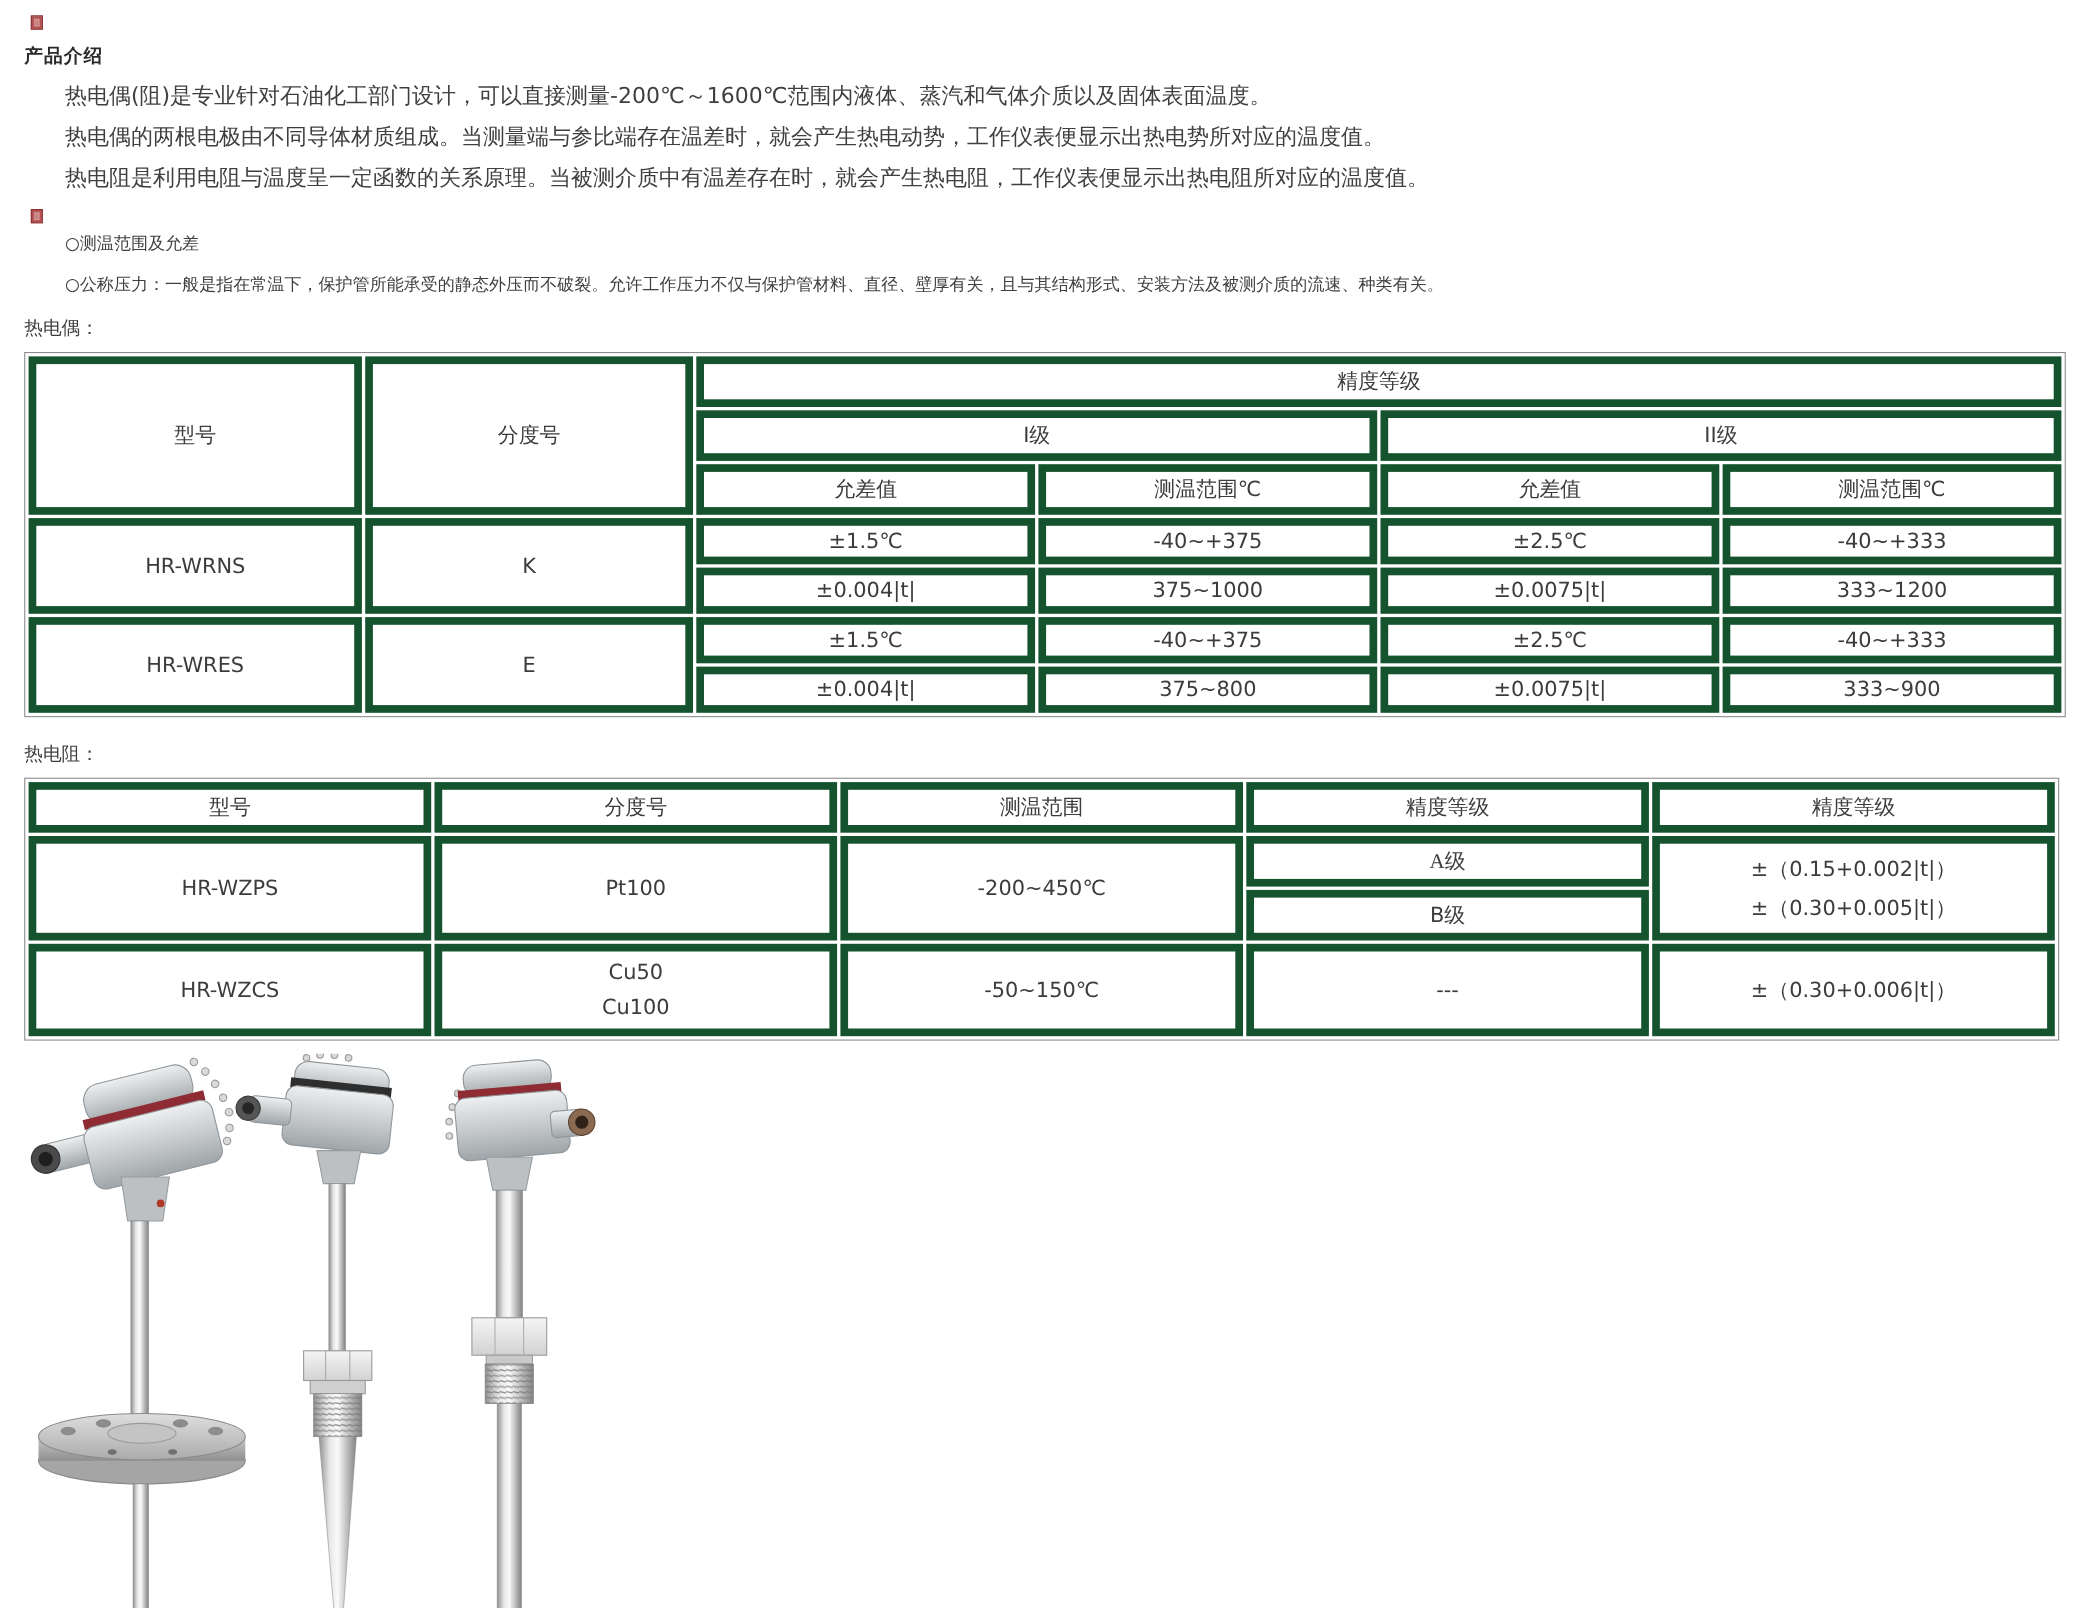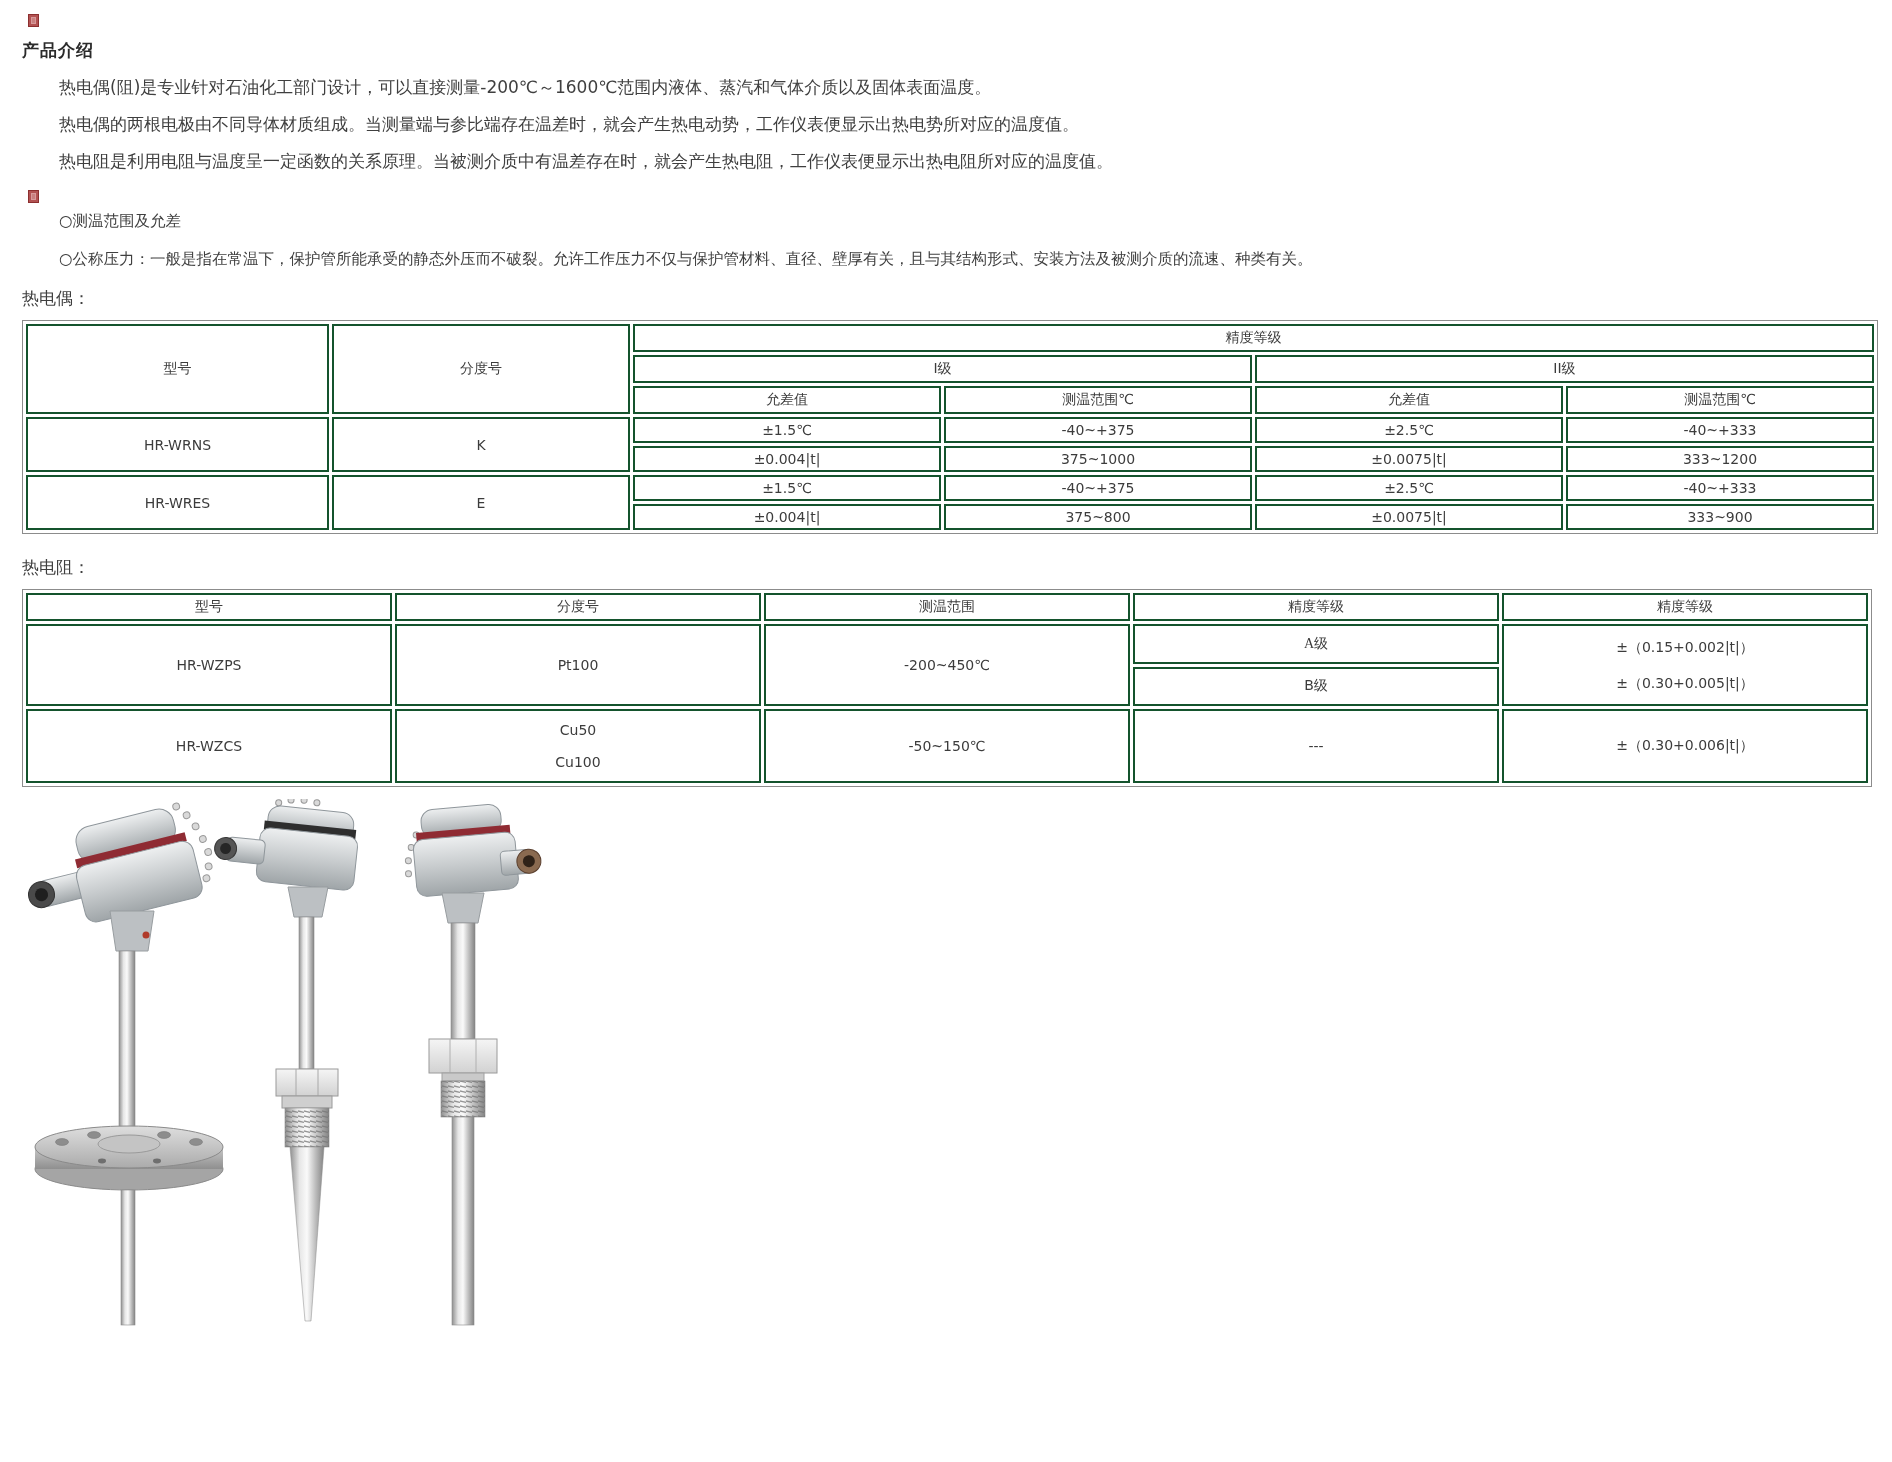--- a/index.html
+++ b/index.html
@@ -7,33 +7,33 @@
   body { font-family: "DejaVu Sans", "Liberation Sans", sans-serif; color: #3f3f3f; }
   .page { width: 1892px; height: 1462px; background: #fff; padding: 12px 20px 0 22px; overflow: hidden; }
 
   .red-icon {
     display: inline-block; width: 11px; height: 13px;
     background: #c98080; border: 1px solid #8c2f2f;
     box-shadow: inset 0 0 0 2px #b25252, inset 0 0 0 3px #d89a9a;
     margin: 2px 0 4px 6px;
   }
   h2.sec { font-size: 17px; font-weight: bold; color: #2b2b2b; margin: 4px 0 15px 0; letter-spacing: 1px; }
-  p.para { font-size: 17px; line-height: 20px; margin: 0 0 17px 0; padding-left: 37px; }
+  p.para { font-size: 20px; line-height: 20px; margin: 0 0 17px 0; padding-left: 37px; }
   p.bullet { font-size: 15.5px; line-height: 20px; margin: 0 0 18px 0; padding-left: 37px; white-space: pre-wrap; }
   .tbl-label { font-size: 17px; margin: 4px 0 10px 0; }
   .tbl-label.second { margin-top: 22px; }
 
   table.spec {
     border-collapse: separate; border-spacing: 3px;
     border: 1px solid #8c8c8c; background: #fff;
     table-layout: fixed; width: 1850px;
   }
   table.spec td {
-    border: 2px solid #14532d; text-align: center; vertical-align: middle;
-    font-size: 14px; color: #3c3c3c; padding: 3px 4px; height: 26px;
+    border: 7px solid #14532d; text-align: center; vertical-align: middle;
+    font-size: 19px; color: #3c3c3c; padding: 3px 4px; height: 26px;
     overflow: hidden;
   }
   table.t2 td { height: 28px; }
   td.tall-a { height: 34px; font-family: Liberation Serif, serif; }
   td.tall-b { height: 34px; }
   .dev-line { line-height: 36px; }
   .grad-line { line-height: 32px; }
   td.wzcs-row { height: 82px; margin-left: 40px; }
 
   .photos { margin-top: 12px; }

